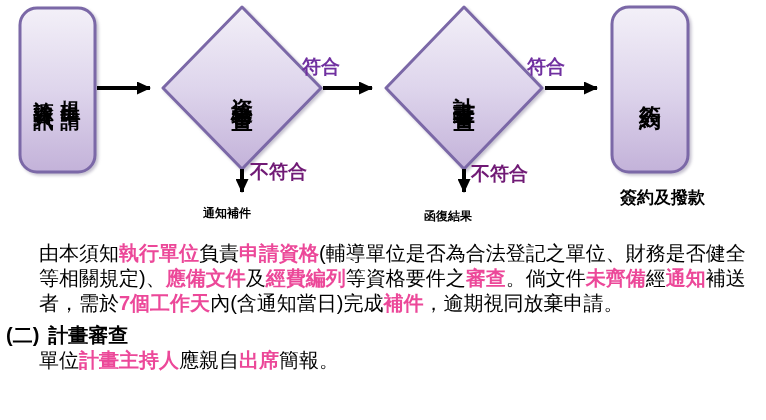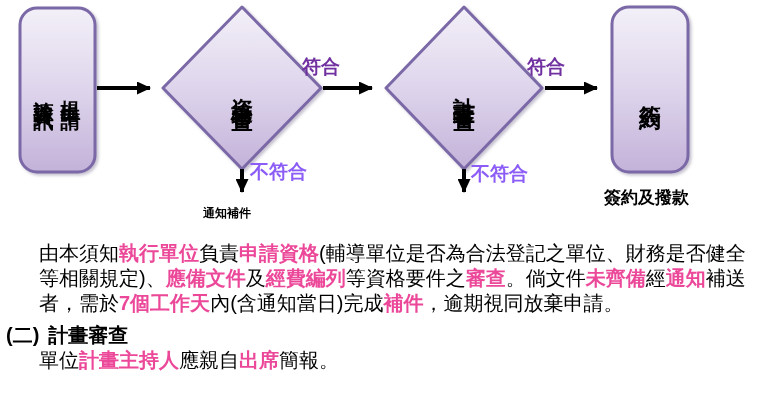--- a/index.html
+++ b/index.html
@@ -13,21 +13,21 @@
   .vwrap{position:absolute;display:flex;align-items:center;justify-content:center;}
   .vtext{
     writing-mode:vertical-rl;text-orientation:upright;
     font-weight:bold;color:#000;line-height:1;
   }
   .box-col{font-size:20px;letter-spacing:3px;}
   .diamond-text{font-size:22px;letter-spacing:4px;}
   .sign-text{font-size:22px;letter-spacing:3px;}
   .gap{width:7px;}
   .pass{color:#7030A0;font-weight:bold;font-size:19px;}
-  .fail{color:#8b5cf6;font-weight:bold;font-size:19px;}
+  .fail{color:#701a75;font-weight:bold;font-size:19px;}
   .result{color:#000;font-weight:bold;font-size:12px;}
   .caption{color:#000;font-weight:bold;font-size:17px;}
   .text-area{position:absolute;left:6px;top:241px;width:756px;}
   .sec-heading{font-size:20px;font-weight:bold;line-height:25px;white-space:nowrap;}
   .sec-num{margin-right:9px;}
   .sec-body{margin-left:33px;font-size:20px;line-height:25px;}
   .body-line{white-space:nowrap;}
   .sec2{margin-top:7px;}
   .red{color:#ec4899;font-weight:bold;}
 </style>
@@ -79,21 +79,22 @@
 
   <div class="vwrap" style="left:612px;top:7px;width:76px;height:165px;">
     <span class="vtext sign-text">簽約</span>
   </div>
 
   <div class="flow-label pass" style="left:302px;top:54px;">符合</div>
   <div class="flow-label pass" style="left:527px;top:54px;">符合</div>
   <div class="flow-label fail" style="left:250px;top:159px;">不符合</div>
   <div class="flow-label fail" style="left:471px;top:161px;">不符合</div>
   <div class="flow-label result" style="left:203px;top:205px;">通知補件</div>
-  <div class="flow-label caption" style="left:604px;top:186px;">簽約及撥款</div>
+  <div class="flow-label result" style="left:424px;top:208px;">函復結果</div>
+  <div class="flow-label caption" style="left:620px;top:186px;">簽約及撥款</div>
 
   <div class="text-area">
 
     <div class="section">
       <div class="sec-body">
         <div class="body-line"><span>由本須知</span><span class="red">執行單位</span><span>負責</span><span class="red">申請資格</span><span>(輔導單位是否為合法登記之單位、財務是否健全</span></div>
         <div class="body-line"><span>等相關規定)、</span><span class="red">應備文件</span><span>及</span><span class="red">經費編列</span><span>等資格要件之</span><span class="red">審查</span><span>。倘文件</span><span class="red">未齊備</span><span>經</span><span class="red">通知</span><span>補送</span></div>
         <div class="body-line"><span>者，需於</span><span class="red">7個工作天</span><span>內(含通知當日)完成</span><span class="red">補件</span><span>，逾期視同放棄申請。</span></div>
       </div>
     </div>

